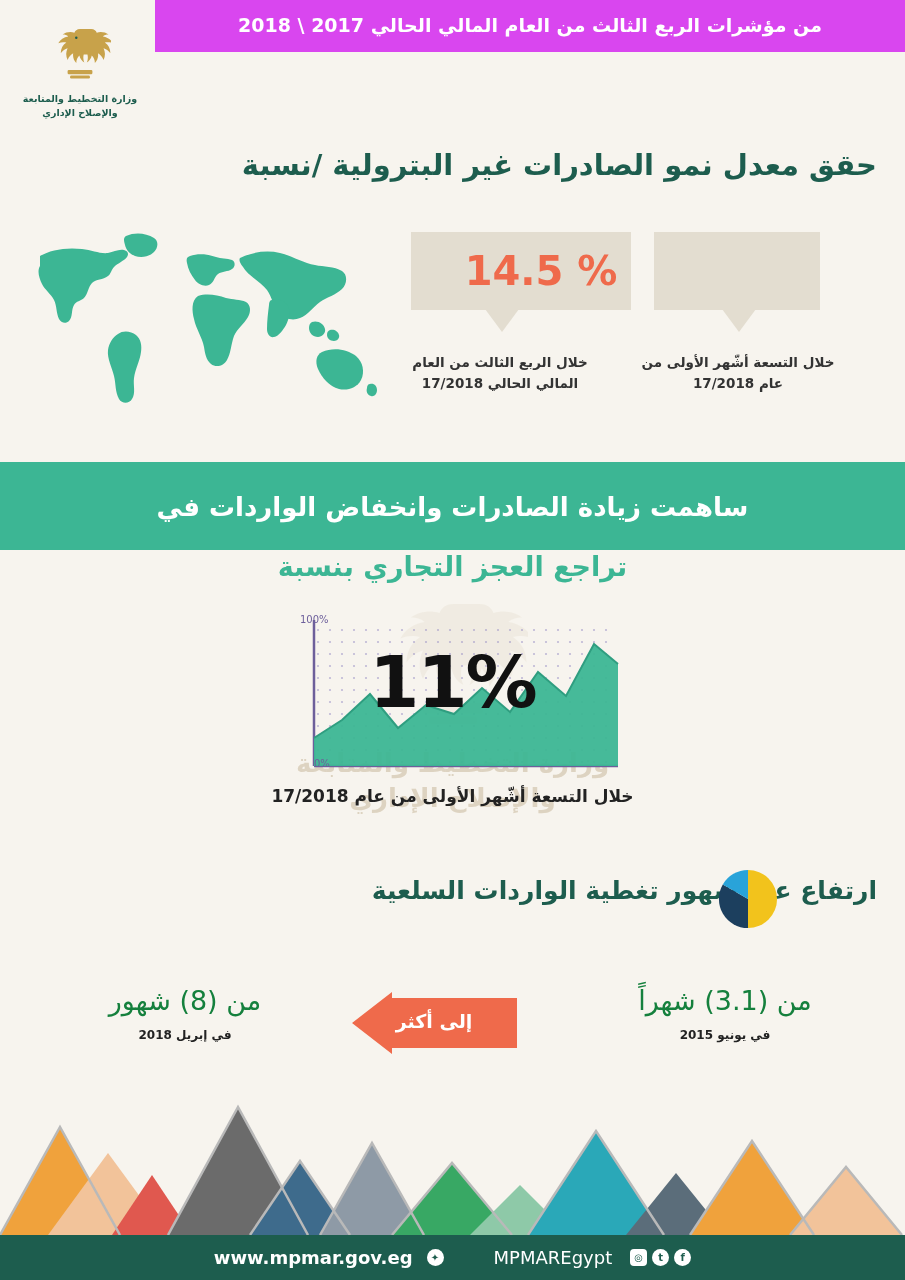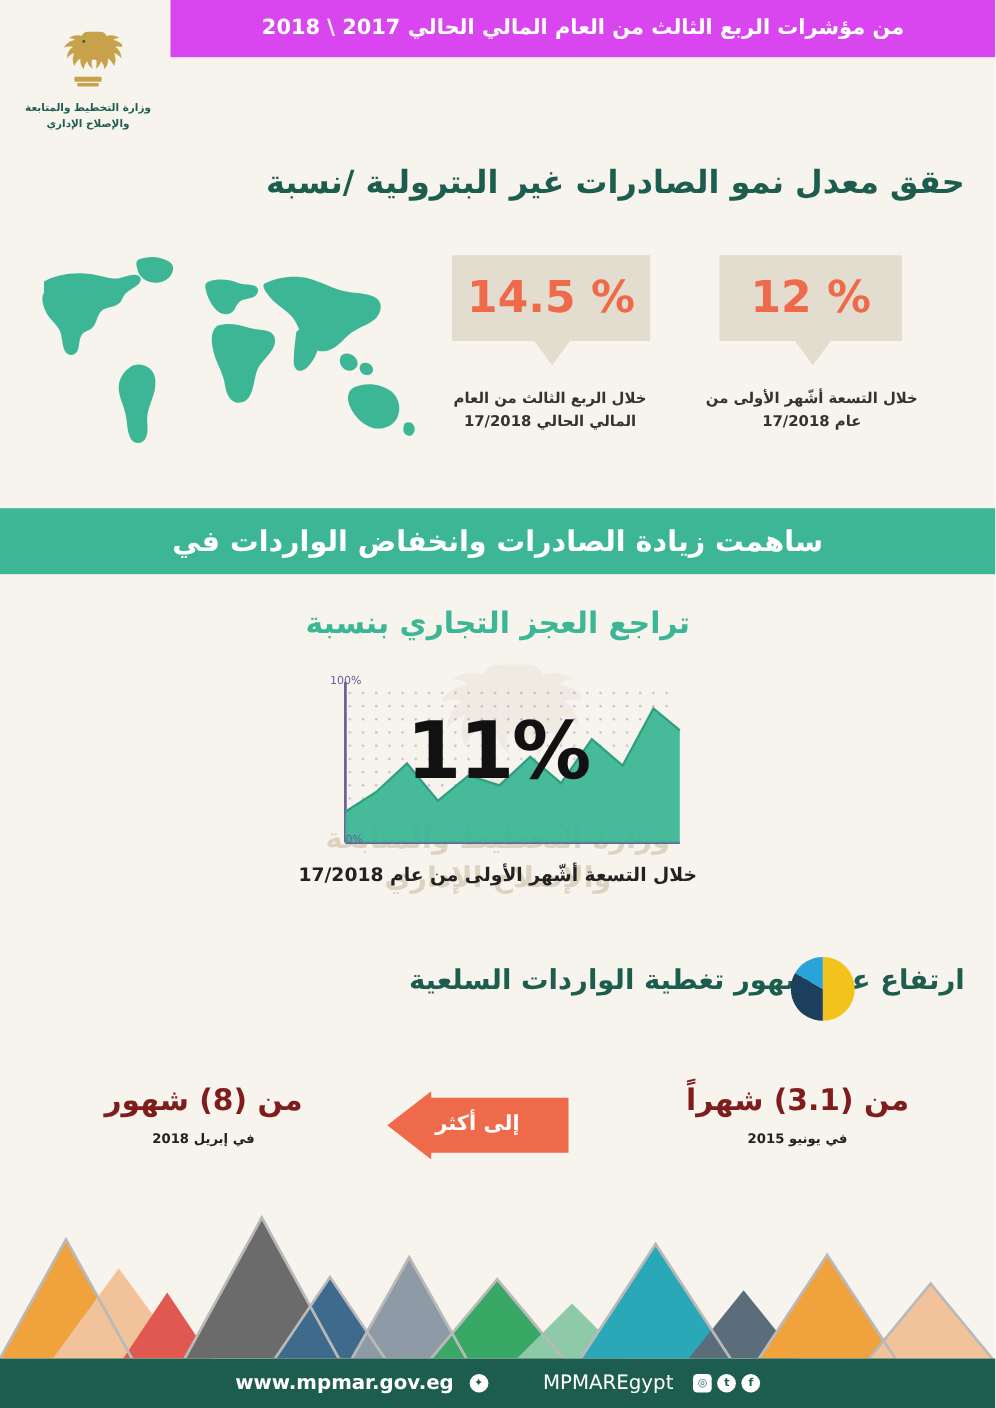--- a/index.html
+++ b/index.html
@@ -120,37 +120,37 @@
   .stat-caption {
     position: absolute;
     font-size: 13.5px;
     font-weight: bold;
     color: #333333;
     line-height: 1.55;
     direction: rtl;
     text-align: center;
   }
 
-  #stat-box-1 { top: 232px; left: 411px; width: 180px; height: 78px; }
+  #stat-box-1 { top: 232px; left: 411px; width: 180px; height: 78px; padding-left: 40px; }
   #stat-box-1 .val { font-size: 40px; }
   #stat-box-1 .tail { left: 74px; }
   #stat-box-2 { top: 232px; left: 654px; width: 166px; height: 78px; }
   #stat-box-2 .val { font-size: 40px; }
   #stat-box-2 .tail { left: 68px; }
 
   #stat-caption-1 { top: 352px; left: 400px; width: 200px; }
   #stat-caption-2 { top: 352px; left: 640px; width: 196px; }
 
   
   .green-band {
     position: absolute;
     top: 462px;
     left: 0;
     width: 905px;
-    height: 60px;
+    height: 88px;
     background: #3cb694;
     display: flex;
     align-items: center;
     justify-content: flex-end;
   }
   .green-band-text {
     color: #ffffff;
     font-size: 26px;
     font-weight: bold;
     padding-left: 0;
@@ -269,22 +269,22 @@
   }
   .to-col {
     position: absolute;
     top: 985px;
     left: 40px;
     width: 290px;
     text-align: center;
   }
   .big-red {
     font-size: 27px;
-    font-weight: bold;
-    color: #7f1d1d;
+    font-weight: normal;
+    color: #15803d;
     direction: rtl;
   }
   .sub-dark {
     margin-top: 12px;
     font-size: 12px;
     font-weight: bold;
     color: #222222;
     direction: rtl;
   }
 
@@ -424,21 +424,20 @@
     </g>
   </svg>
 
   <div class="stat-box" id="stat-box-1">
     <span class="val">14.5 %</span>
     <span class="tail"></span>
   </div>
   <div class="stat-caption" id="stat-caption-1">خلال الربع الثالث من العام المالي الحالي 17/2018</div>
 
   <div class="stat-box" id="stat-box-2">
-    <span class="val">12 %</span>
     <span class="tail"></span>
   </div>
   <div class="stat-caption" id="stat-caption-2">خلال التسعة أشّهر الأولى من عام 17/2018</div>
 
   <div class="green-band">
     <div class="green-band-text">ساهمت زيادة الصادرات وانخفاض الواردات في</div>
   </div>
 
   <div class="title-2">تراجع العجز التجاري بنسبة</div>
 

